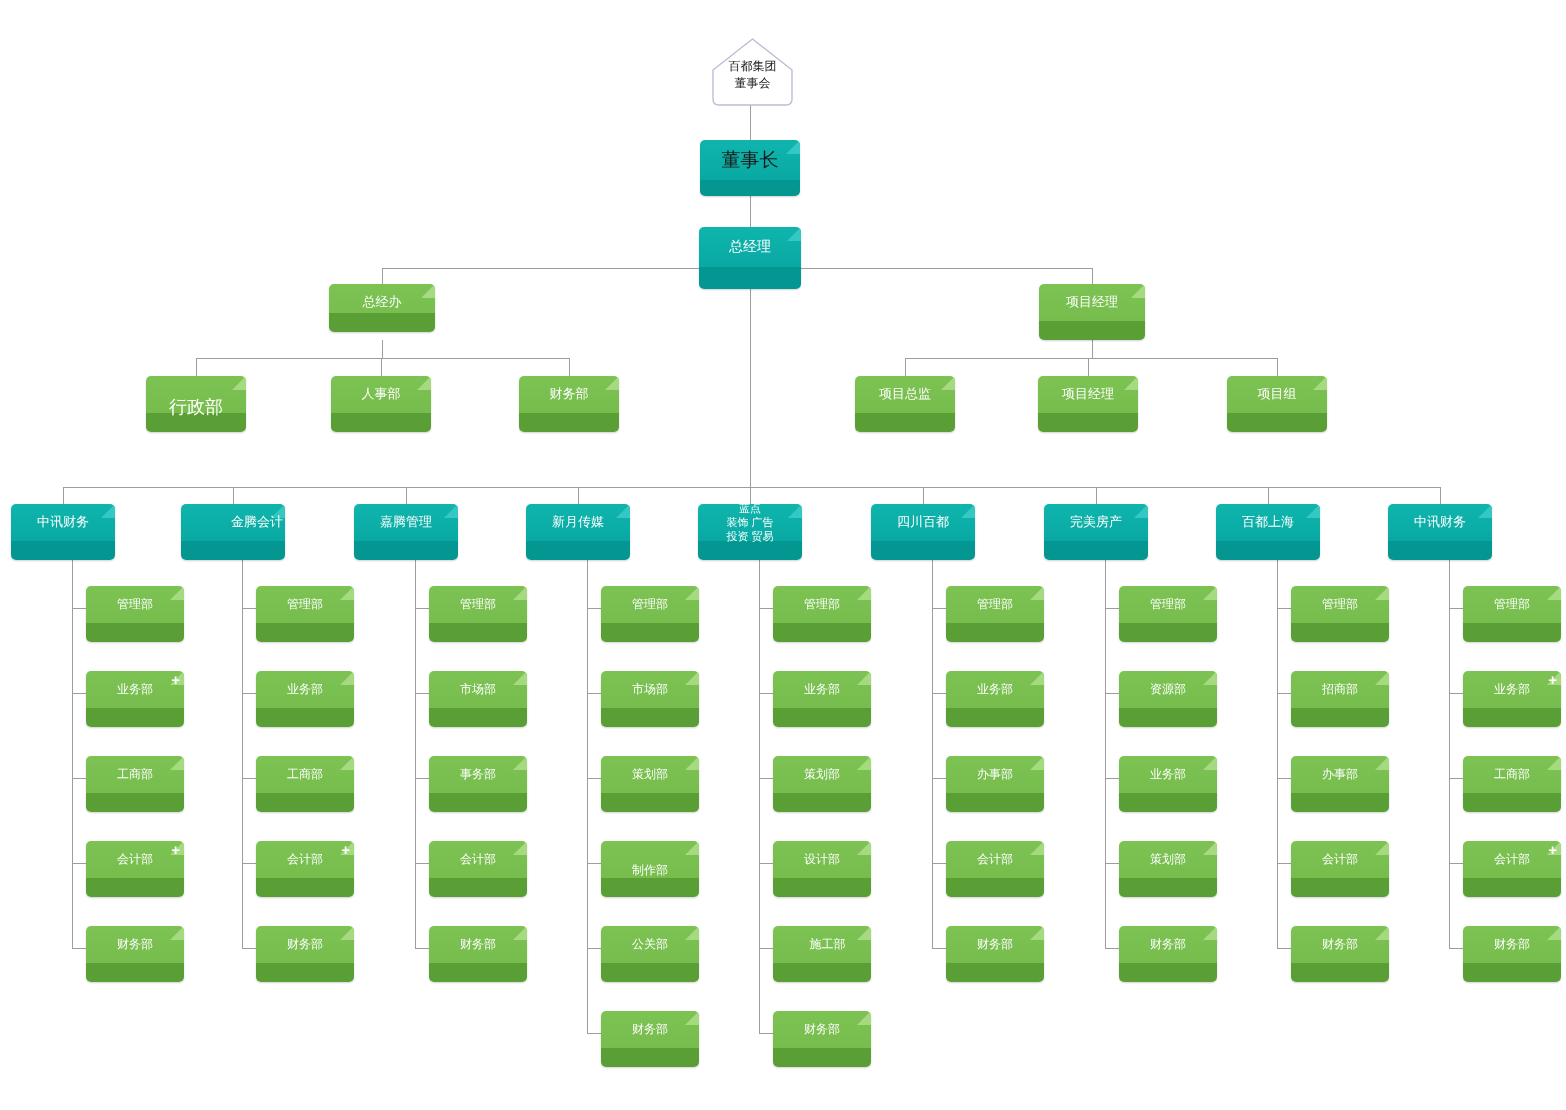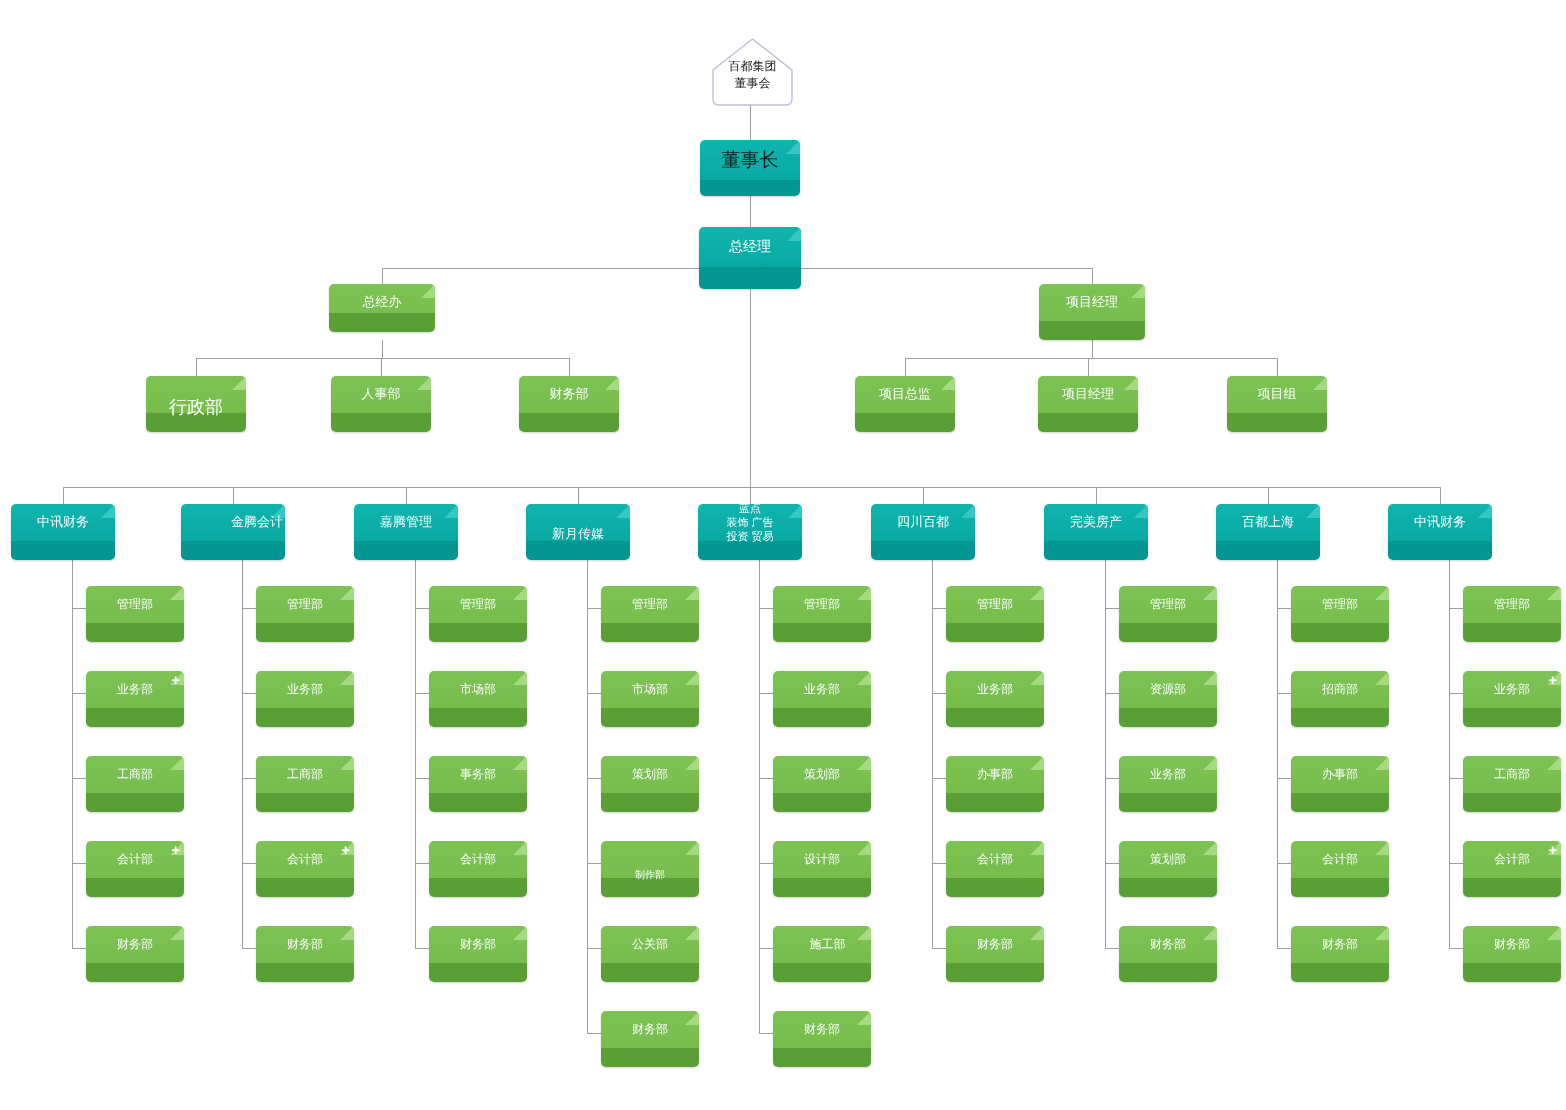--- a/index.html
+++ b/index.html
@@ -407,21 +407,21 @@
           <i></i>
         </div>
         <div class="label" style="font-size: 12px; top: 11px;">财务部</div>
       </div>
       <div class="node teal" style="left: 526px; top: 504px; width: 104px; height: 56px;">
         <div class="top" style="height: 37px;"></div>
         <div class="bot" style="height: 19px;"></div>
         <div class="fold">
           <i></i>
         </div>
-        <div class="label" style="font-size: 13px; top: 10px; margin-top: 12px;">新月传媒</div>
+        <div class="label" style="font-size: 13px; top: 10px;">新月传媒</div>
       </div>
       <div class="node green" style="left: 601px; top: 586px; width: 98px; height: 56px;">
         <div class="top" style="height: 37px;"></div>
         <div class="bot" style="height: 19px;"></div>
         <div class="fold">
           <i></i>
         </div>
         <div class="label" style="font-size: 12px; top: 11px;">管理部</div>
       </div>
       <div class="node green" style="left: 601px; top: 671px; width: 98px; height: 56px;">
@@ -439,21 +439,21 @@
           <i></i>
         </div>
         <div class="label" style="font-size: 12px; top: 11px;">策划部</div>
       </div>
       <div class="node green" style="left: 601px; top: 841px; width: 98px; height: 56px;">
         <div class="top" style="height: 37px;"></div>
         <div class="bot" style="height: 19px;"></div>
         <div class="fold">
           <i></i>
         </div>
-        <div class="label" style="font-size: 10px; top: 28px;">制作部</div>
+        <div class="label" style="font-size: 12px; top: 22px;">制作部</div>
       </div>
       <div class="node green" style="left: 601px; top: 926px; width: 98px; height: 56px;">
         <div class="top" style="height: 37px;"></div>
         <div class="bot" style="height: 19px;"></div>
         <div class="fold">
           <i></i>
         </div>
         <div class="label" style="font-size: 12px; top: 11px;">公关部</div>
       </div>
       <div class="node green" style="left: 601px; top: 1011px; width: 98px; height: 56px;">

